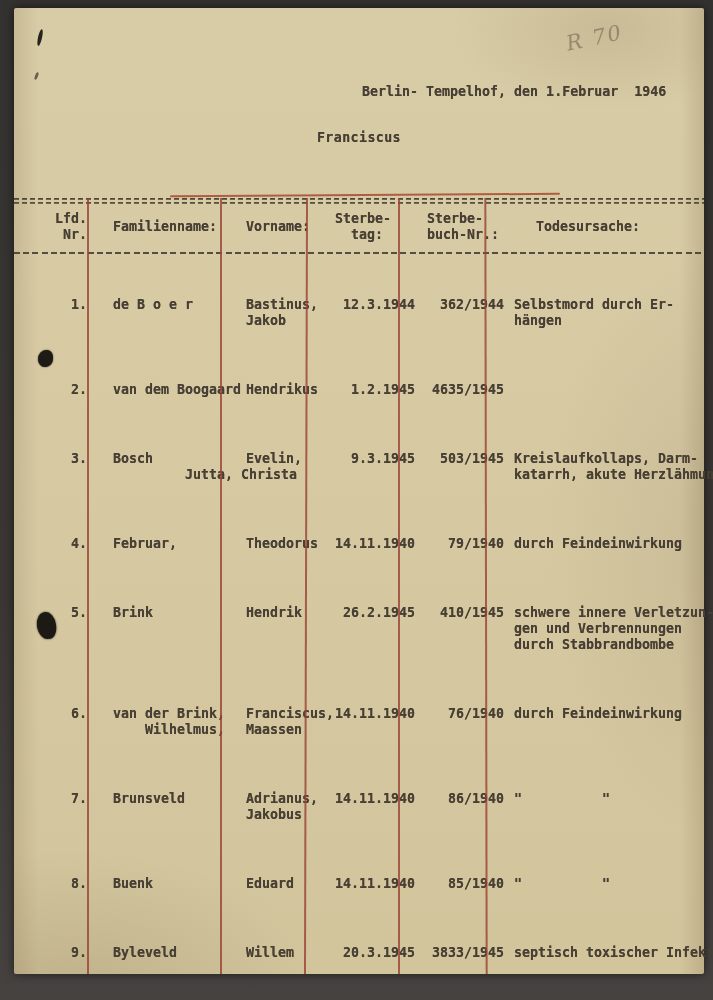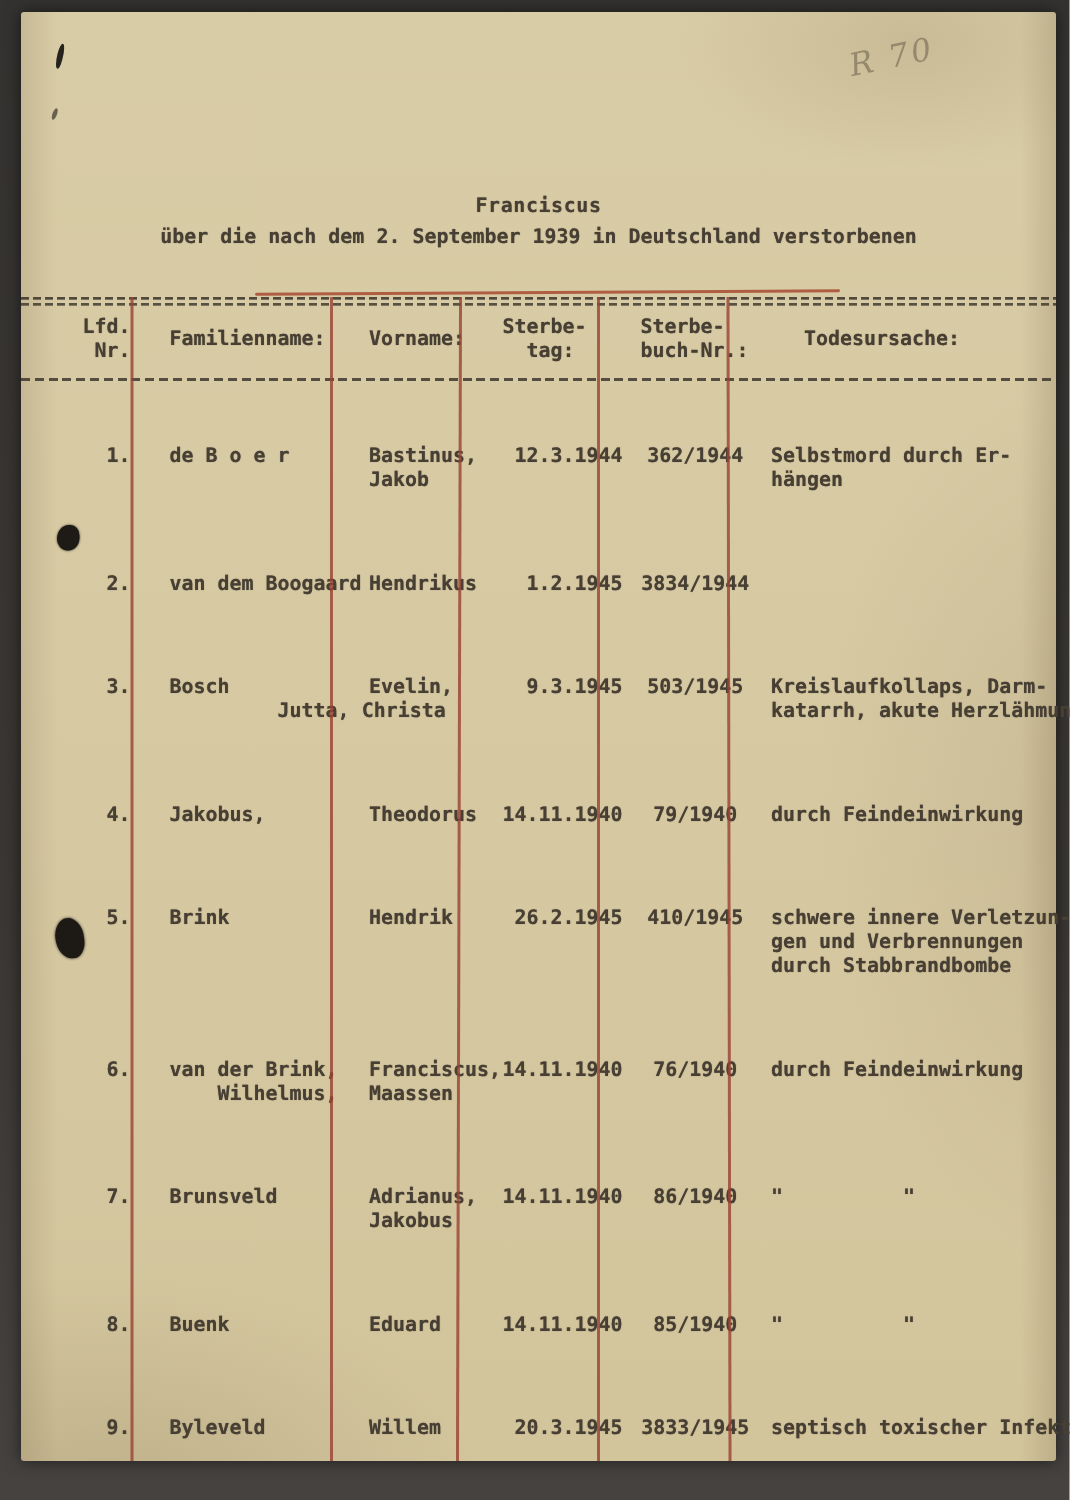--- a/index.html
+++ b/index.html
@@ -54,21 +54,21 @@
     background-image:repeating-linear-gradient(90deg, rgba(57,50,41,.82) 0 6px, transparent 6px 9.2px);}
   
   .hdr-row,.t-row{display:flex;align-items:flex-start;}
   .hdr-row{position:absolute;left:30px;top:203px;}
   .rows{position:absolute;left:30px;top:257px;}
   .t-row{margin-bottom:5px;}
   .c-nr{width:43px;text-align:right;padding-right:19px;flex:none;}
   .c-name{width:126px;margin-left:7px;flex:none;}
   .c-vor{width:78px;margin-left:7px;flex:none;}
   .c-tag{width:84px;margin-left:7px;text-align:right;flex:none;}
-  .c-buch{width:81px;margin-left:8px;text-align:center;padding-right:4px;flex:none;}
+  .c-buch{width:81px;margin-left:8px;text-align:right;padding-right:4px;flex:none;}
   .c-urs{width:210px;margin-left:6px;flex:none;}
   .hdr-row .c-tag,.hdr-row .c-buch{text-align:left;}
   .hdr-row .c-tag{padding-left:4px;}
   .hdr-row .c-urs{padding-left:18px;padding-top:8px;}
   .hdr-row .c-name,.hdr-row .c-vor{padding-top:8px;}
   
   .date-line{left:348px;top:76px;}
   .title1{top:122px;letter-spacing:.4px;}
   .title2{top:143px;}
   .title3{top:165px;}
@@ -77,22 +77,22 @@
 <body>
 
 <div class="paper">
 
   <span class="pencil">R 70</span>
   <span class="mark1"></span>
   <span class="mark2"></span>
   <span class="blob1"></span>
   <span class="blob2"></span>
 
+  <div class="ink abs date-line">Berlin- Tempelhof, den 1.Februar  1946</div>
   <div class="ink abs center title1">Franciscus</div>
-  <div class="ink abs center title2">über die nach dem 2. September 1939 in Deutschland verstorbenen</div>
   <div class="t-underline"></div>
 
   <div class="rule-eq"></div>
 
   <div class="hdr-row ink">
     <div class="c-nr">Lfd.
 Nr.</div>
     <div class="c-name">Familienname:</div>
     <div class="c-vor">Vorname:</div>
     <div class="c-tag">Sterbe-
@@ -114,37 +114,37 @@
     <div class="c-buch">362/1944</div>
     <div class="c-urs">Selbstmord durch Er-
 hängen</div>
   </div>
 
   <div class="t-row">
     <div class="c-nr">2.</div>
     <div class="c-name">van dem Boogaard</div>
     <div class="c-vor">Hendrikus</div>
     <div class="c-tag">1.2.1945</div>
-    <div class="c-buch">3834/1944</div>
+    <div class="c-buch">4635/1945</div>
   </div>
 
   <div class="t-row">
     <div class="c-nr">3.</div>
     <div class="c-name">Bosch
          Jutta, Christa</div>
     <div class="c-vor">Evelin,</div>
     <div class="c-tag">9.3.1945</div>
     <div class="c-buch">503/1945</div>
     <div class="c-urs">Kreislaufkollaps, Darm-
 katarrh, akute Herzlähmung</div>
   </div>
 
   <div class="t-row">
     <div class="c-nr">4.</div>
-    <div class="c-name">Jakobus,</div>
+    <div class="c-name">Februar,</div>
     <div class="c-vor">Theodorus</div>
     <div class="c-tag">14.11.1940</div>
     <div class="c-buch">79/1940</div>
     <div class="c-urs">durch Feindeinwirkung</div>
   </div>
 
   <div class="t-row">
     <div class="c-nr">5.</div>
     <div class="c-name">Brink</div>
     <div class="c-vor">Hendrik</div>

